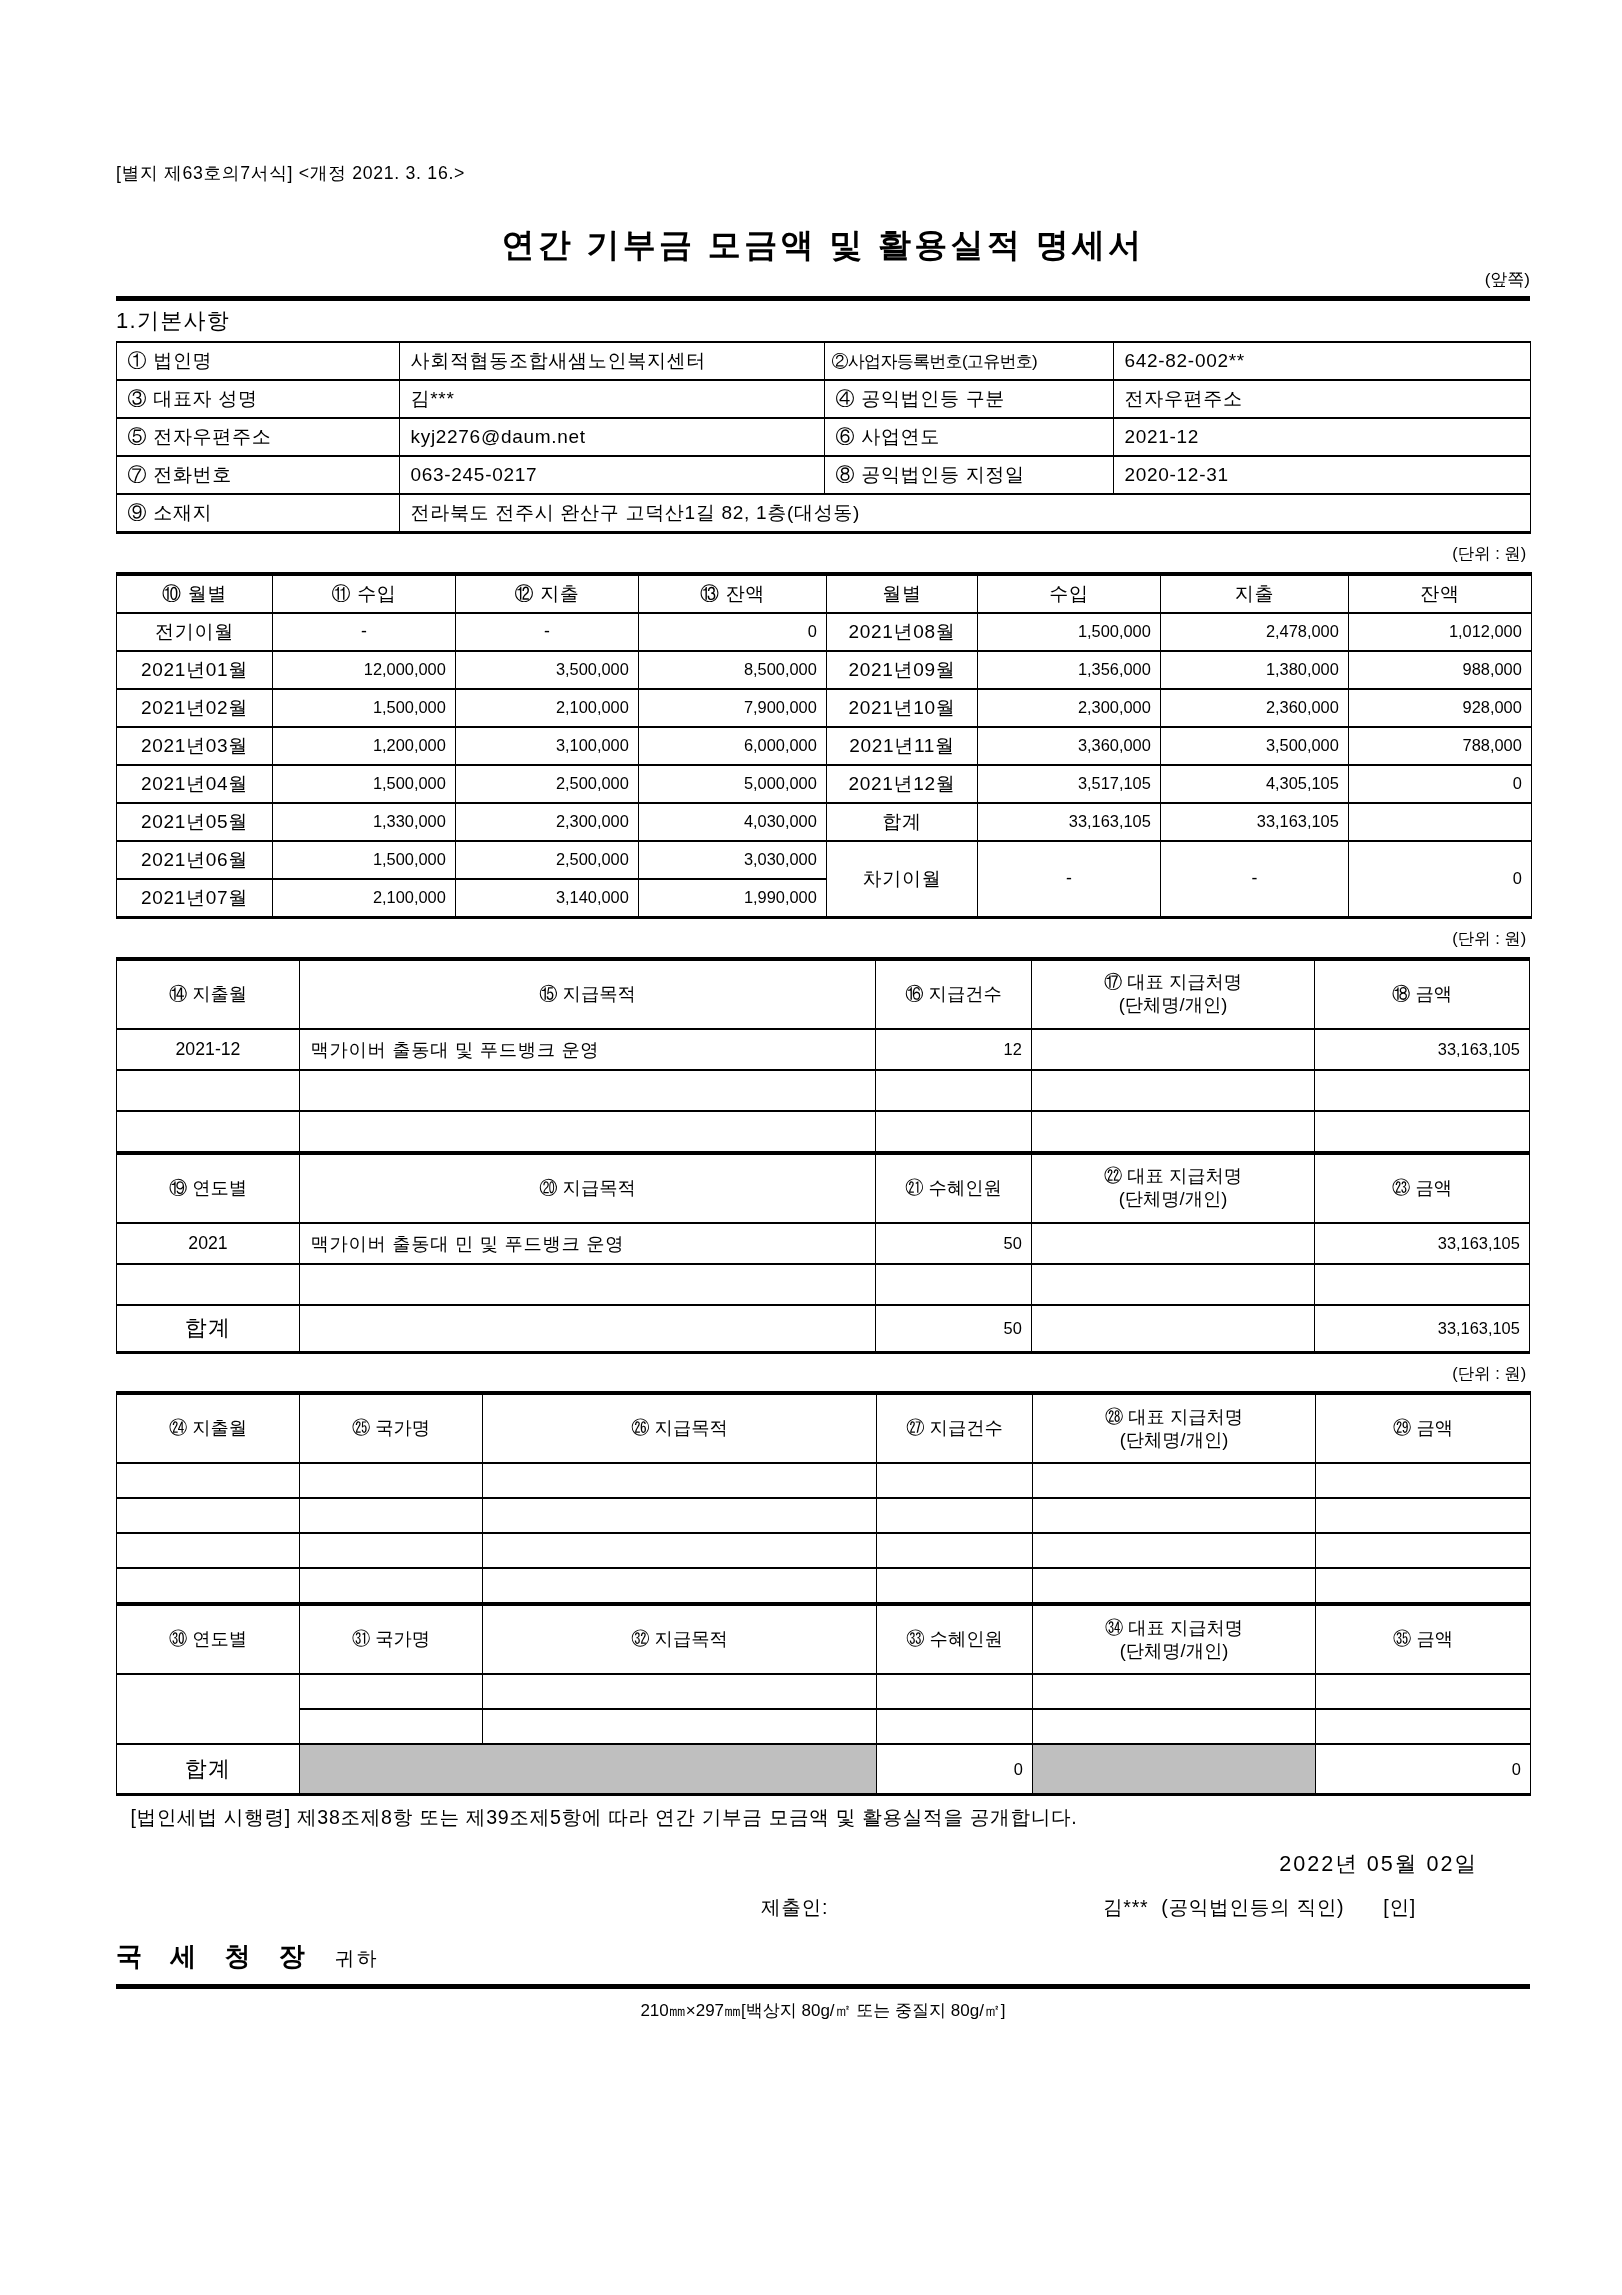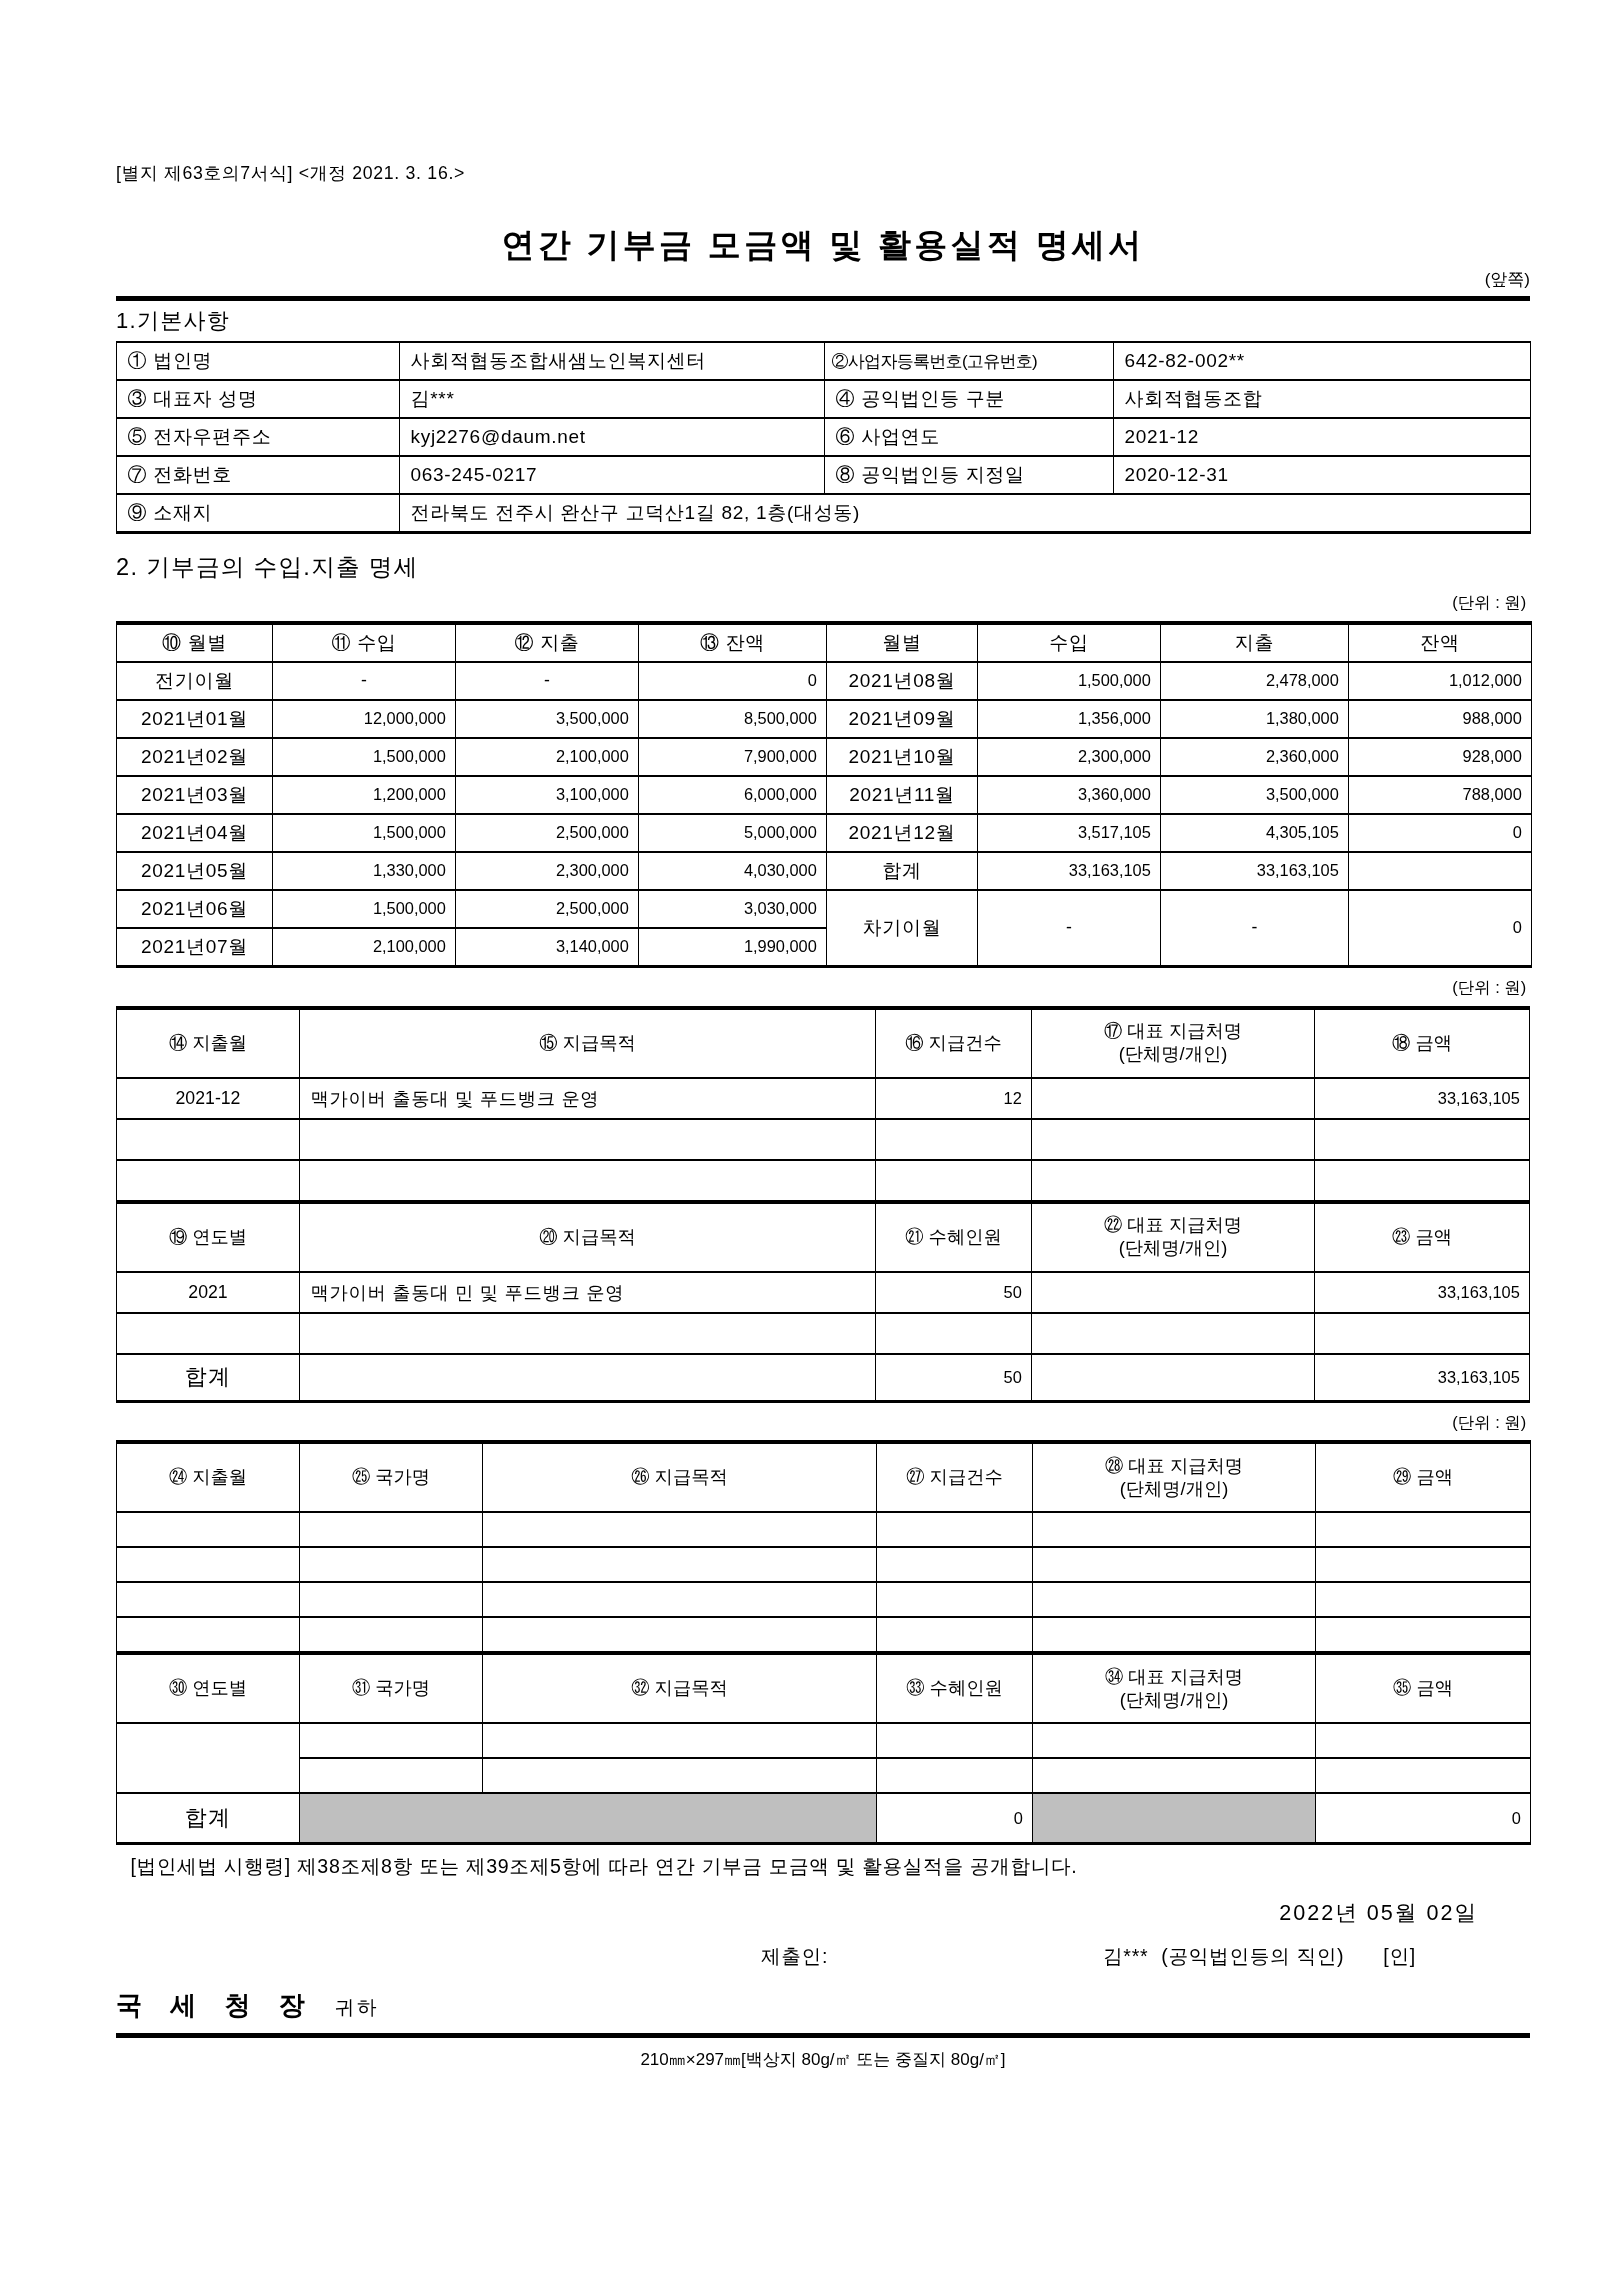--- a/index.html
+++ b/index.html
@@ -82,42 +82,41 @@
     <tr>
       <td>① 법인명</td>
       <td>사회적협동조합새샘노인복지센터</td>
       <td class="squeeze">②사업자등록번호(고유번호)</td>
       <td>642-82-002**</td>
     </tr>
     <tr>
       <td>③ 대표자 성명</td>
       <td>김***</td>
       <td>④ 공익법인등 구분</td>
-      <td>사회적협동조합</td>
+      <td>전자우편주소</td>
     </tr>
     <tr>
       <td>⑤ 전자우편주소</td>
       <td>kyj2276@daum.net</td>
       <td>⑥ 사업연도</td>
       <td>2021-12</td>
     </tr>
     <tr>
       <td>⑦ 전화번호</td>
       <td>063-245-0217</td>
       <td>⑧ 공익법인등 지정일</td>
       <td>2020-12-31</td>
     </tr>
     <tr>
       <td>⑨ 소재지</td>
       <td colspan="3">전라북도 전주시 완산구 고덕산1길 82, 1층(대성동)</td>
     </tr>
     </tbody>
   </table>
 
-  <div class="h-sec">2. 기부금의 수입.지출 명세</div>
   <div class="unit">(단위 : 원)</div>
   <table class="t2">
     <colgroup>
         <col style="width:156px">
         <col style="width:183px">
         <col style="width:183px">
         <col style="width:188px">
         <col style="width:151px">
         <col style="width:183px">
         <col style="width:188px">

